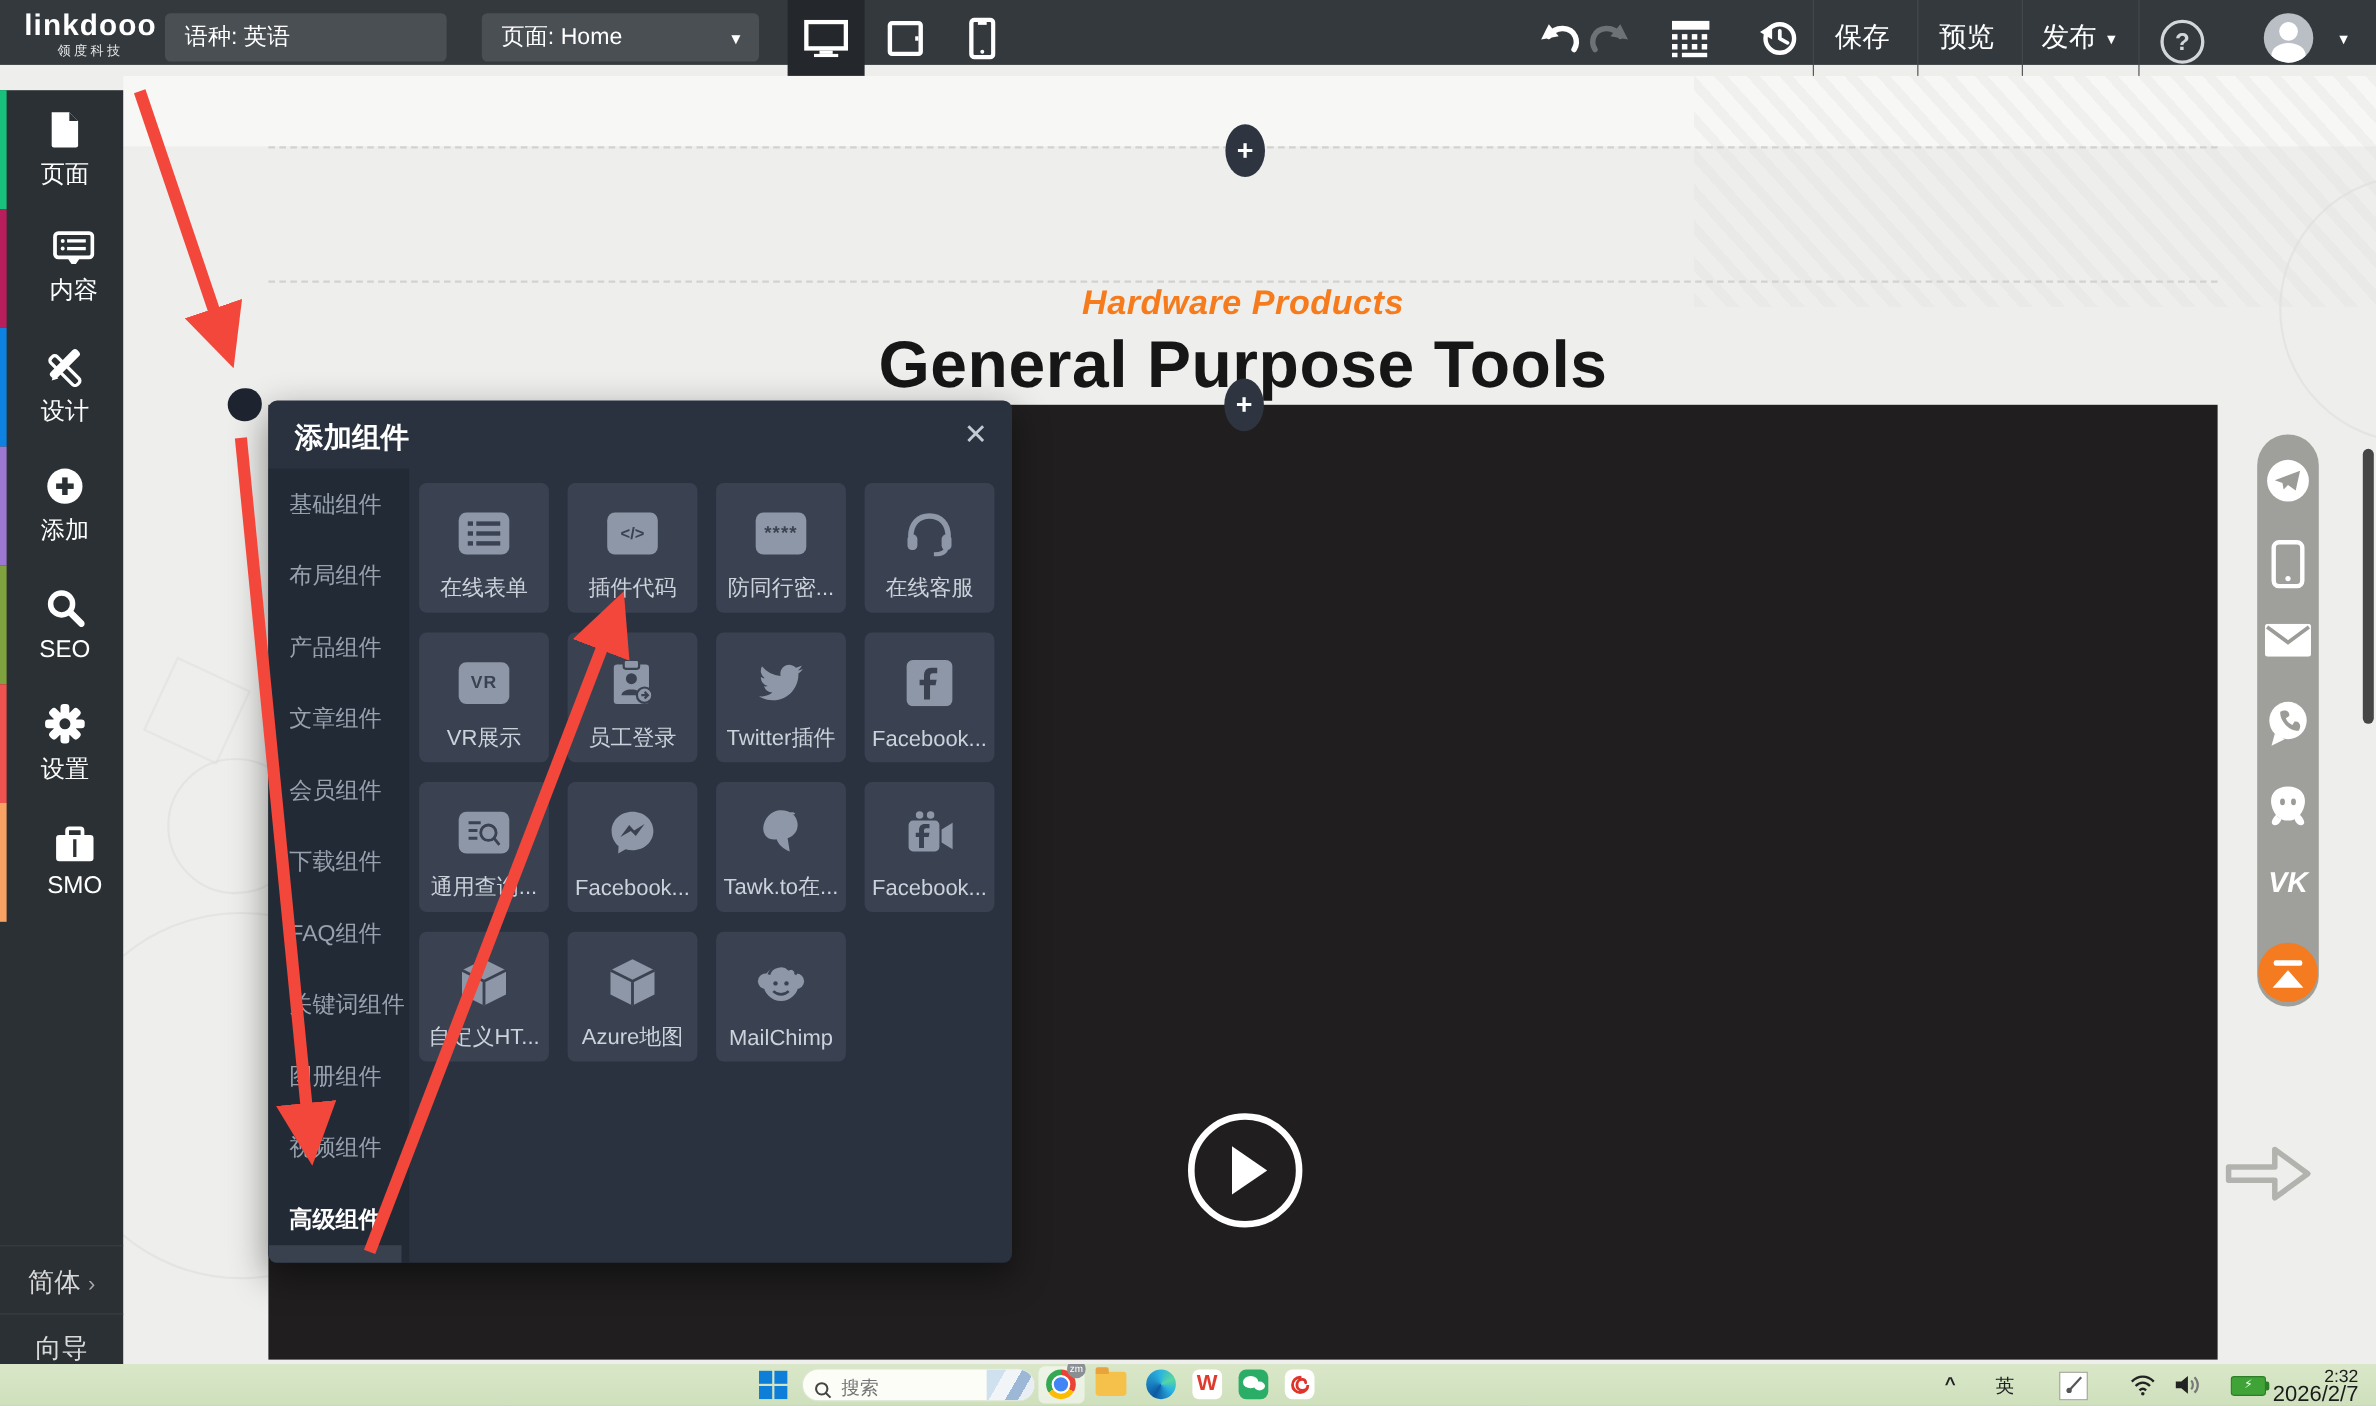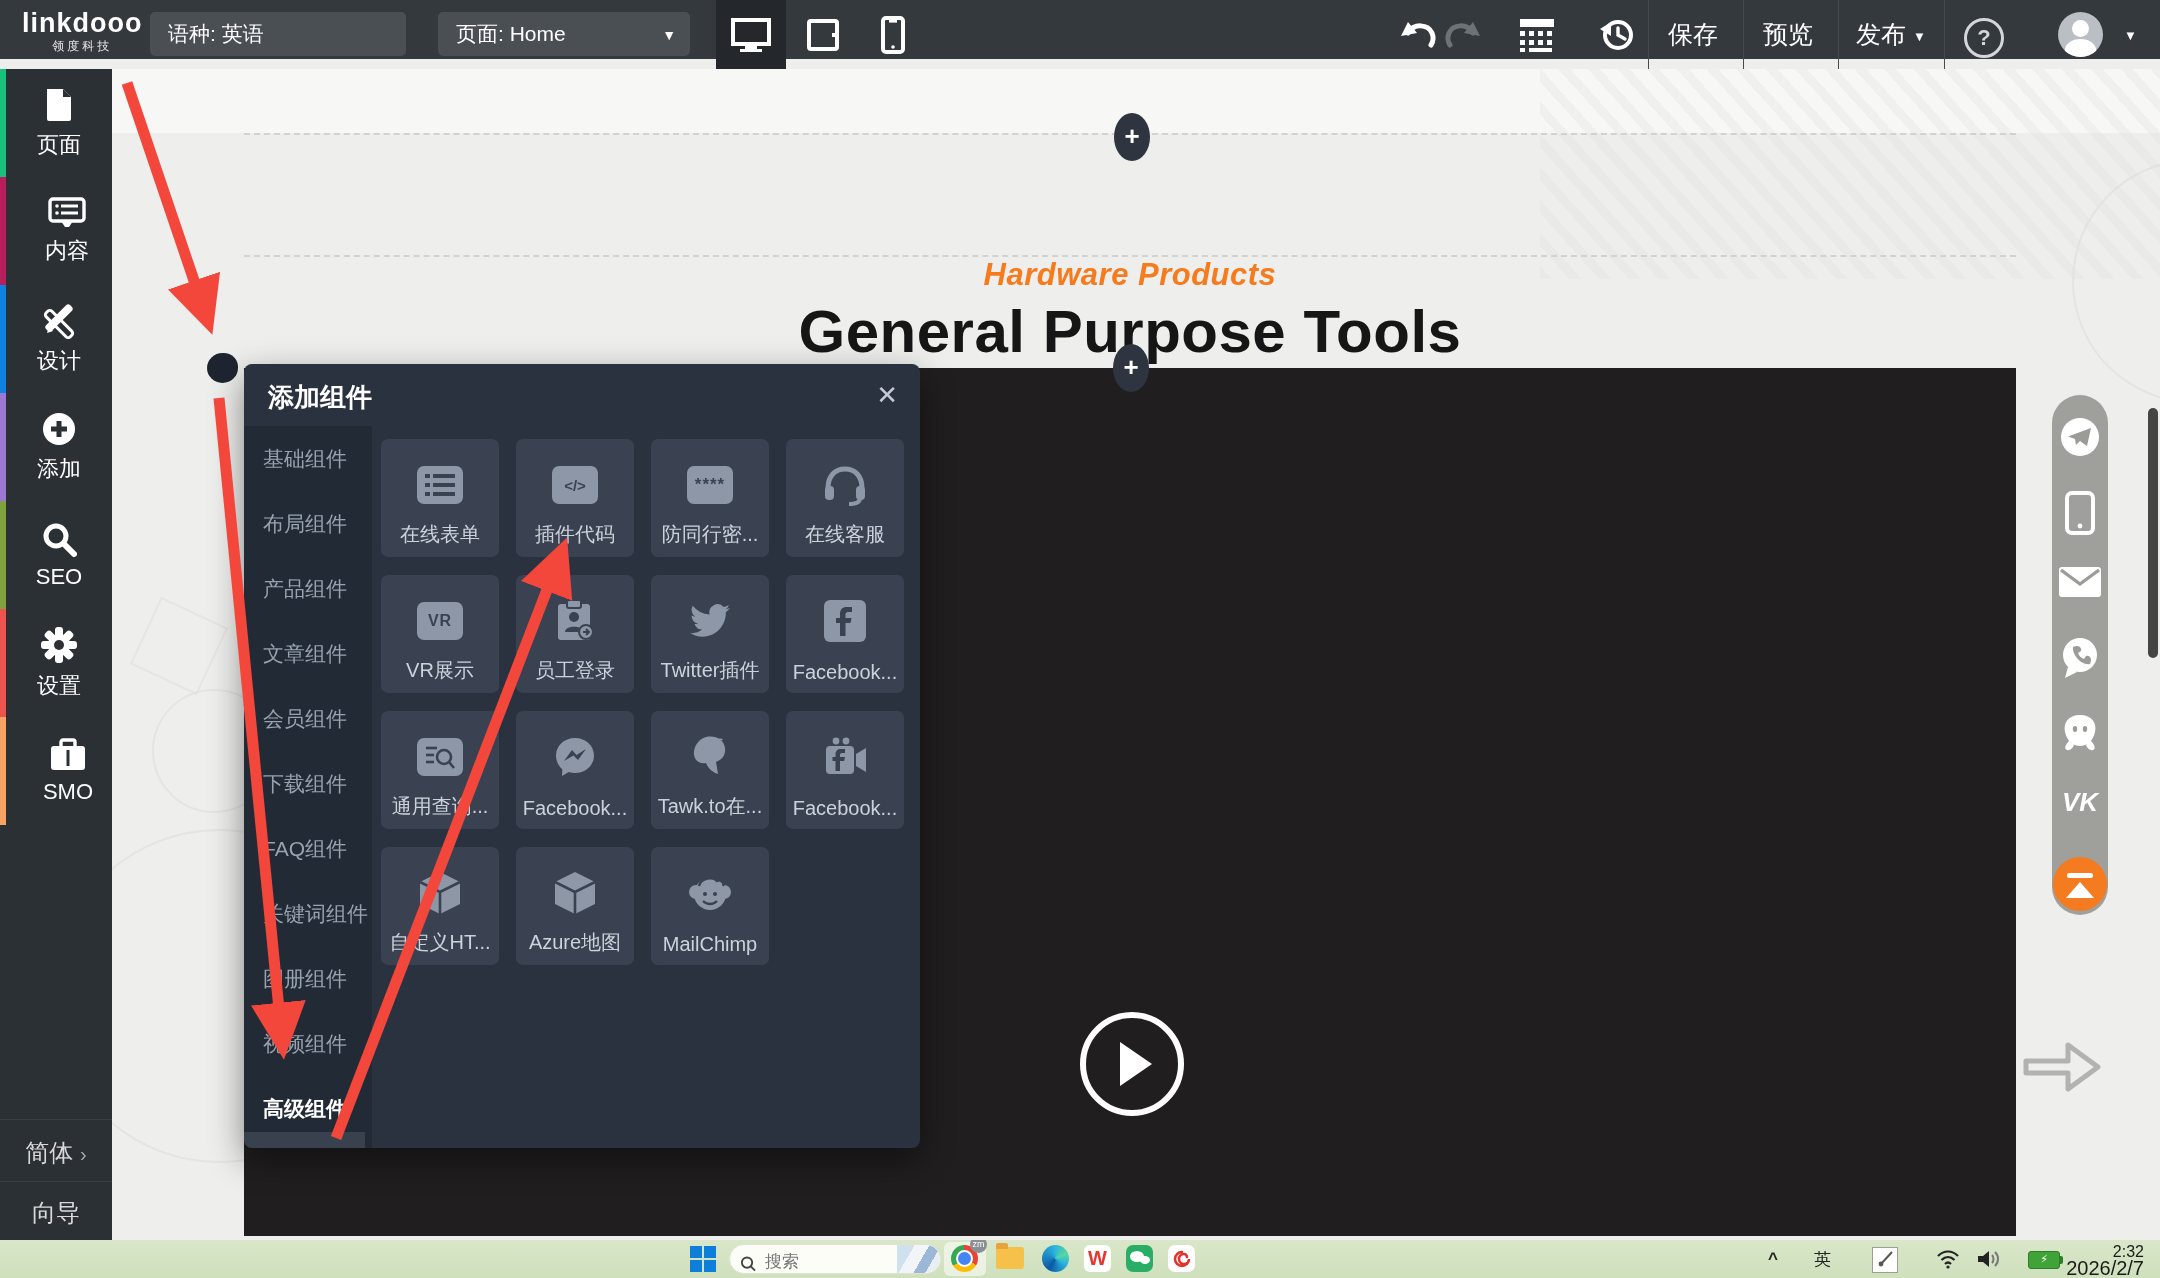--- a/index.html
+++ b/index.html
@@ -20,21 +20,21 @@
   .tb-ico{position:absolute;top:18px;}
   .tb-txtbtn{position:absolute;top:0;height:69px;line-height:69px;color:#fff;font-size:25px;cursor:pointer;}
   .tb-sep{position:absolute;top:0;width:1px;height:69px;background:#454a4f;}
   .help-circle{position:absolute;top:18px;width:34px;height:34px;border:3px solid #d3d7da;border-radius:50%;
                color:#d3d7da;font-size:22px;font-weight:bold;text-align:center;line-height:34px;}
   .avatar{position:absolute;left:2058px;top:12px;width:45px;height:45px;border-radius:50%;background:#b9bfc4;overflow:hidden;}
   .avatar .head{position:absolute;left:14px;top:8px;width:17px;height:17px;border-radius:50%;background:#fff;}
   .avatar .bod{position:absolute;left:7px;top:27px;width:31px;height:22px;border-radius:50% 50% 0 0;background:#fff;}
 
   
-  .sidebar{position:absolute;left:0;top:69px;width:112px;height:1171px;background:#2b3034;z-index:65;}
+  .sidebar{position:absolute;left:0;top:82px;width:112px;height:1171px;background:#2b3034;z-index:65;}
   .side-item{position:relative;height:108px;display:flex;flex-direction:column;align-items:center;justify-content:center;
              gap:7px;color:#fff;font-size:22px;border-left:6px solid transparent;box-sizing:border-box;cursor:pointer;}
   .side-bottom{position:absolute;left:0;width:112px;text-align:center;color:#d9d9d9;font-size:24px;}
   .side-div{position:absolute;left:0;width:112px;height:1px;background:#3a3f44;}
 
   
   .canvas{position:absolute;left:112px;top:69px;width:2048px;height:1171px;background:#eeeeec;overflow:hidden;}
   .strip{position:absolute;left:0;top:0;width:2048px;height:64px;background:#f7f7f5;}
   .dash{position:absolute;left:132px;width:1772px;border-top:2px dashed #d2d2cf;}
   .deco{position:absolute;border:2px solid #dddddb;border-radius:50%;opacity:.55;}

